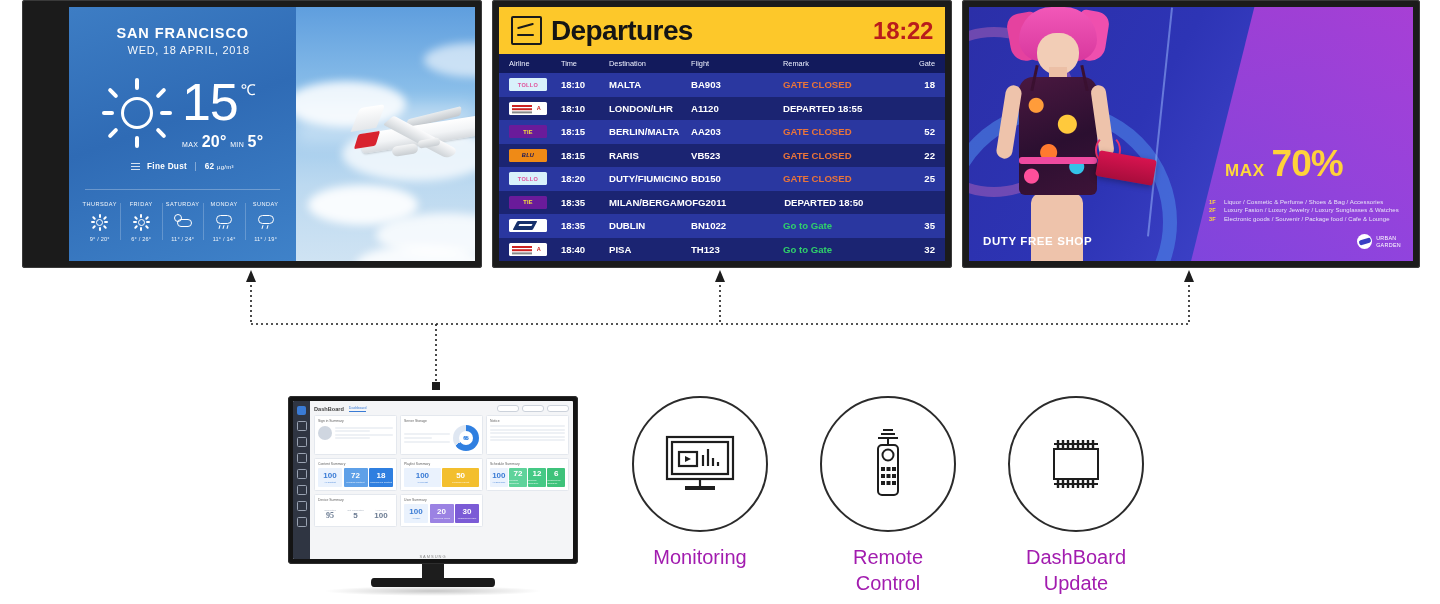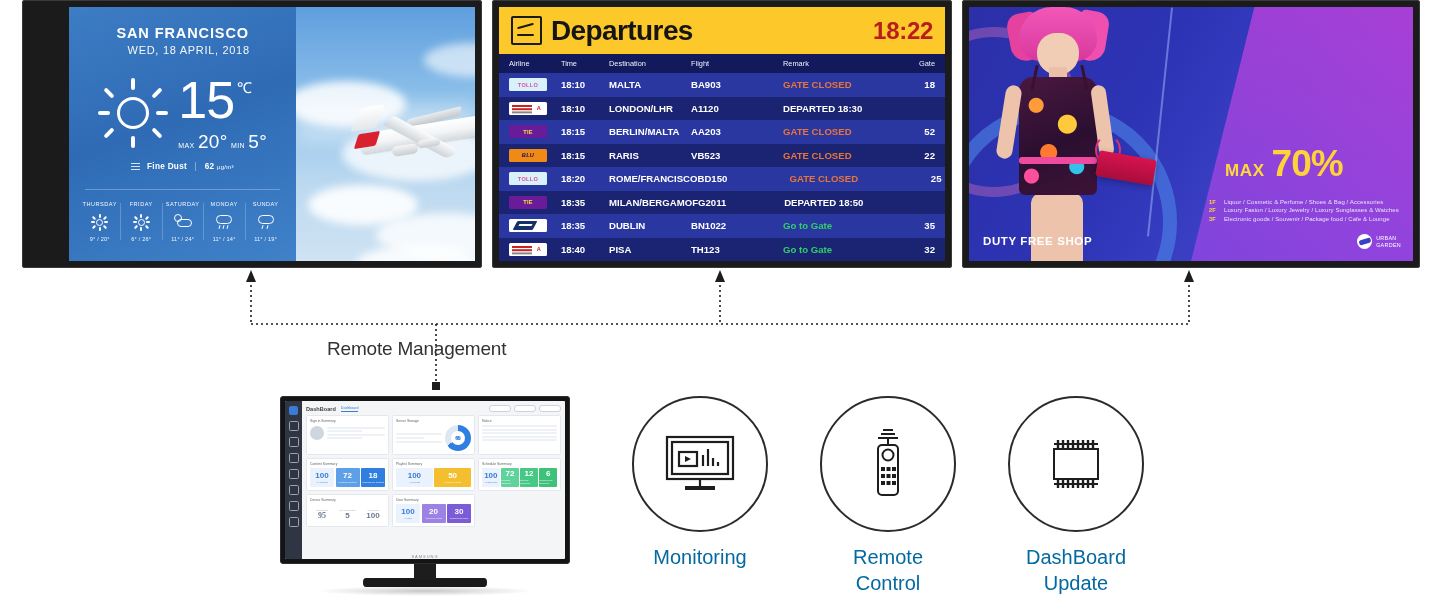--- a/index.html
+++ b/index.html
@@ -67,21 +67,21 @@
   .sun{position:relative;width:70px;height:70px;flex:none;}
   .sun-core{position:absolute;left:19px;top:19px;width:32px;height:32px;
     border:3px solid #fff;border-radius:50%;box-sizing:border-box;}
   .ray{position:absolute;background:#fff;border-radius:2px;}
   .temp-wrap{display:flex;flex-direction:column;align-items:flex-start;}
   .temp-row{display:flex;align-items:flex-start;line-height:1;}
   .temp-big{font-size:52px;font-weight:300;letter-spacing:-1px;}
   .temp-unit{font-size:15px;font-weight:400;margin-top:6px;margin-left:3px;}
   .temp-mm{font-size:11px;margin-top:5px;letter-spacing:.3px;white-space:nowrap;}
   .temp-mm .lbl{font-size:7px;letter-spacing:.4px;}
-  .temp-mm .val{font-size:19px;font-weight:400;}
+  .temp-mm .val{font-size:16px;font-weight:700;}
 
   .wx-dust{position:absolute;left:0;right:0;top:155px;text-align:center;
     font-size:8.2px;font-weight:600;letter-spacing:.3px;}
   .wx-dust .sep{opacity:.55;margin:0 5px;font-weight:300;}
   .wx-dust .unit{font-size:6px;font-weight:400;}
   .dusticon{display:inline-block;width:9px;height:7px;margin-right:4px;
     vertical-align:-1px;opacity:.8;
     background:
       linear-gradient(#fff,#fff) 0 0/9px 1.2px no-repeat,
       linear-gradient(#fff,#fff) 0 2.8px/9px 1.2px no-repeat,
@@ -225,21 +225,21 @@
     background:#3a3fc4;transform:rotate(-18deg);border-radius:2px;}
   .ug-txt{font-size:5.4px;line-height:1.25;color:#fff;letter-spacing:.3px;}
 
   
   .conn{position:absolute;left:0;top:268px;width:1440px;height:130px;}
 
   .rm-label{position:absolute;left:327px;top:338px;font-size:19px;color:#333;
     letter-spacing:-.2px;white-space:nowrap;}
 
   
-  #monitor{position:absolute;left:280px;top:396px;width:290px;height:200px;}
+  #monitor{position:absolute;left:288px;top:396px;width:290px;height:200px;}
   .mon-body{position:absolute;left:0;top:0;width:290px;height:168px;
     background:#141414;border-radius:4px;padding:5px;box-sizing:border-box;
     box-shadow:0 0 0 1px #2d2d2d inset;}
   .mon-screen{width:100%;height:100%;background:#f4f5f7;border-radius:1px;
     position:relative;overflow:hidden;display:flex;}
   .mon-brand{position:absolute;left:50%;bottom:-0px;transform:translateX(-50%);
     font-size:4px;color:#888;letter-spacing:1px;}
   .mon-neck{position:absolute;left:50%;top:168px;transform:translateX(-50%);
     width:22px;height:16px;background:#1d1d1d;}
   .mon-base{position:absolute;left:50%;top:182px;transform:translateX(-50%);
@@ -279,21 +279,21 @@
   .db-line.s{width:60%;}
   .avatar{width:14px;height:14px;border-radius:50%;background:#cfd6e0;}
 
   
   .feat{position:absolute;width:160px;text-align:center;}
   #feat-monitoring{left:620px;top:396px;}
   #feat-remote{left:808px;top:396px;}
   #feat-firmware{left:996px;top:396px;}
   .feat-circle{width:132px;height:132px;border:2px solid #2b2b2b;border-radius:50%;
     margin:0 auto;display:flex;align-items:center;justify-content:center;}
-  .feat-label{margin-top:12px;font-size:20px;color:#0369a1;line-height:1.3;}
+  .feat-label{margin-top:12px;font-size:20px;color:#a21caf;line-height:1.3;}
 </style>
 </head>
 <body>
 
 <div class="stage">
 
   <div class="display" id="weather-display">
     <div class="screen">
       <div class="wx">
         <div class="wx-left">
@@ -457,21 +457,21 @@
               <div class="c-remark rm-closed">GATE CLOSED</div>
               <div class="c-gate">18</div>
             </div>
             <div class="dep-row norm">
               <div class="c-air">
                 <div class="logo-chip lg-redA">A</div>
               </div>
               <div class="c-time">18:10</div>
               <div class="c-dest">LONDON/LHR</div>
               <div class="c-flight">A1120</div>
-              <div class="c-remark rm-dep">DEPARTED 18:30</div>
+              <div class="c-remark rm-dep">DEPARTED 18:55</div>
               <div class="c-gate"></div>
             </div>
             <div class="dep-row alt">
               <div class="c-air">
                 <div class="logo-chip lg-tie">TIE</div>
               </div>
               <div class="c-time">18:15</div>
               <div class="c-dest">BERLIN/MALTA</div>
               <div class="c-flight">AA203</div>
               <div class="c-remark rm-closed">GATE CLOSED</div>
@@ -485,21 +485,21 @@
               <div class="c-dest">RARIS</div>
               <div class="c-flight">VB523</div>
               <div class="c-remark rm-closed">GATE CLOSED</div>
               <div class="c-gate">22</div>
             </div>
             <div class="dep-row alt">
               <div class="c-air">
                 <div class="logo-chip lg-tollo">TOLLO</div>
               </div>
               <div class="c-time">18:20</div>
-              <div class="c-dest">ROME/FRANCISCO</div>
+              <div class="c-dest">DUTY/FIUMICINO</div>
               <div class="c-flight">BD150</div>
               <div class="c-remark rm-closed">GATE CLOSED</div>
               <div class="c-gate">25</div>
             </div>
             <div class="dep-row norm">
               <div class="c-air">
                 <div class="logo-chip lg-tie">TIE</div>
               </div>
               <div class="c-time">18:35</div>
               <div class="c-dest">MILAN/BERGAMO</div>
@@ -596,21 +596,20 @@
       <line x1="1189" y1="12" x2="1189" y2="56"></line>
       <line x1="251" y1="56" x2="1189" y2="56"></line>
       <line x1="436" y1="56" x2="436" y2="118"></line>
     </g>
     <polygon points="251,2 246,14 256,14" fill="#1d1d1d"></polygon>
     <polygon points="720,2 715,14 725,14" fill="#1d1d1d"></polygon>
     <polygon points="1189,2 1184,14 1194,14" fill="#1d1d1d"></polygon>
     <rect x="432" y="114" width="8" height="8" fill="#1d1d1d"></rect>
   </svg>
 
-  <div class="rm-label">Remote Management</div>
 
   <div id="monitor">
     <div class="mon-shadow"></div>
     <div class="mon-base"></div>
     <div class="mon-neck"></div>
     <div class="mon-body">
       <div class="mon-screen">
         <div class="db-side">
           <div class="db-logo"></div>
           <div class="db-ico"></div>

